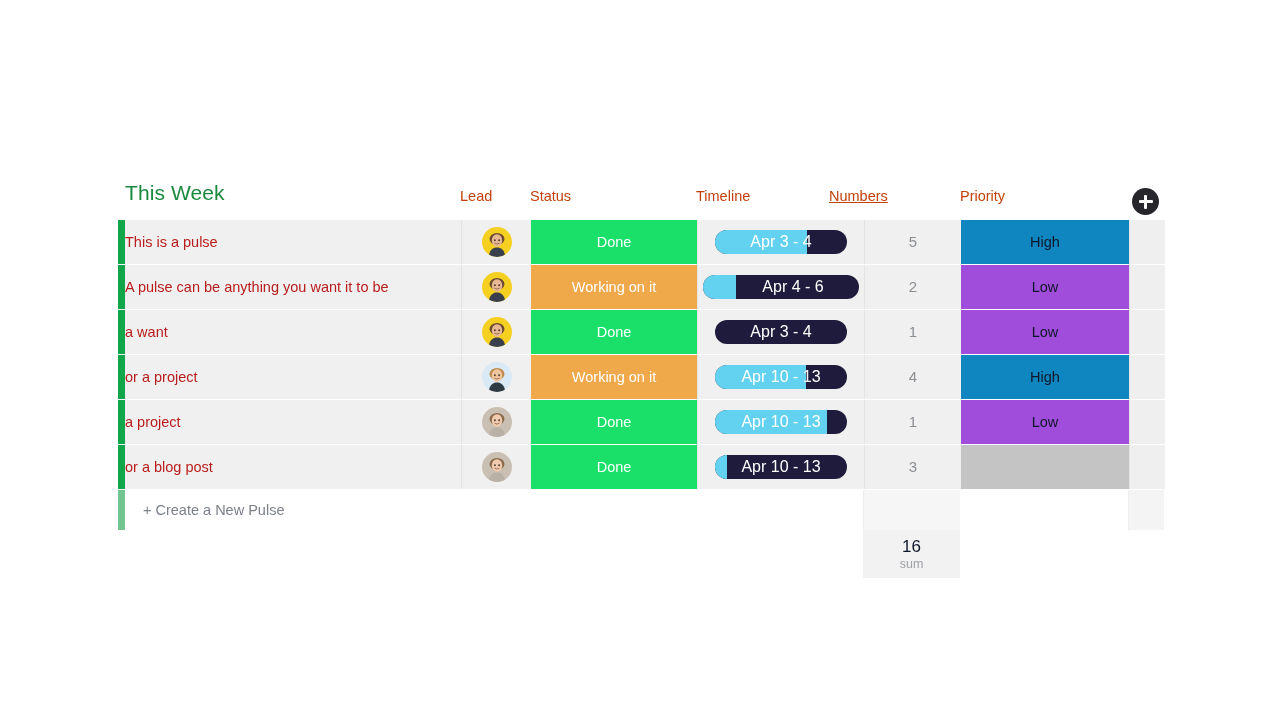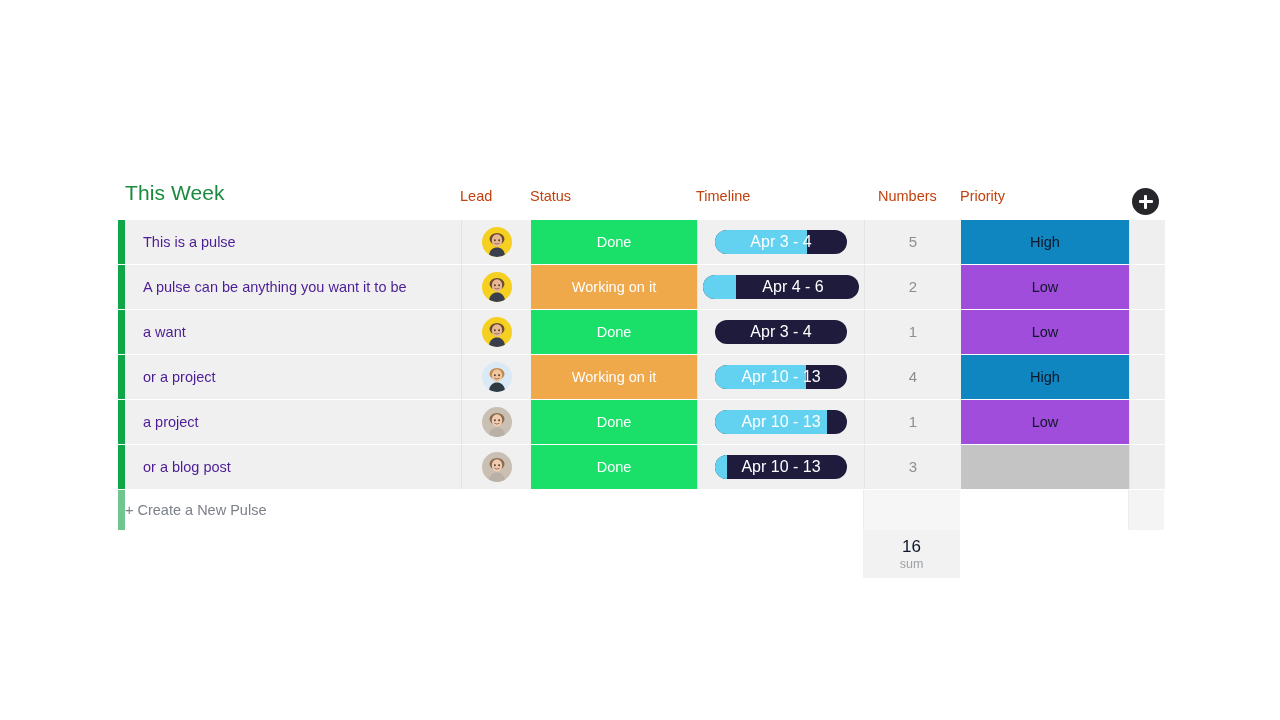--- a/index.html
+++ b/index.html
@@ -43,21 +43,21 @@
     position: absolute;
     top: 16px;
     text-align: left;
     font-size: 14.5px;
     color: #c2410c;
     white-space: nowrap;
   }
   .ch-lead     { left: 342px; width: 70px; }
   .ch-status   { left: 412px; width: 166px; }
   .ch-timeline { left: 578px; width: 167px; }
-  .ch-numbers  { left: 760px; width: 97px; }
+  .ch-numbers  { left: 711px; width: 97px; text-decoration: underline; }
   .ch-priority { left: 842px; width: 168px; }
 
   .add-col-btn {
     position: absolute;
     left: 1014px;
     top: 16px;
     width: 27px;
     height: 27px;
     border-radius: 50%;
     background: #26262b;
@@ -93,24 +93,23 @@
     width: 7px;
     flex: 0 0 7px;
     background: #11a64a;
   }
 
   .cell-name {
     flex: 0 0 336px;
     background: #f0f0f0;
     display: flex;
     align-items: center;
-    padding-left: 18px;
     box-sizing: border-box;
     font-size: 14.5px;
-    color: #4c1d95;
+    color: #b91c1c;
     white-space: nowrap;
     overflow: hidden;
   }
 
   .cell-lead {
     flex: 0 0 70px;
     background: #f0f0f0;
     display: flex;
     align-items: center;
     justify-content: center;
@@ -216,20 +215,21 @@
   }
   .new-pulse-row .accent {
     width: 7px;
     flex: 0 0 7px;
     background: #72c490;
   }
   .np-label {
     flex: 0 0 738px;
     display: flex;
     align-items: center;
+    padding-left: 18px;
     box-sizing: border-box;
     font-size: 14.5px;
     color: #7c8089;
     background: #ffffff;
     white-space: nowrap;
   }
   .np-numbers {
     flex: 0 0 97px;
     background: #f6f6f6;
     border-left: 1px solid #ededed;

